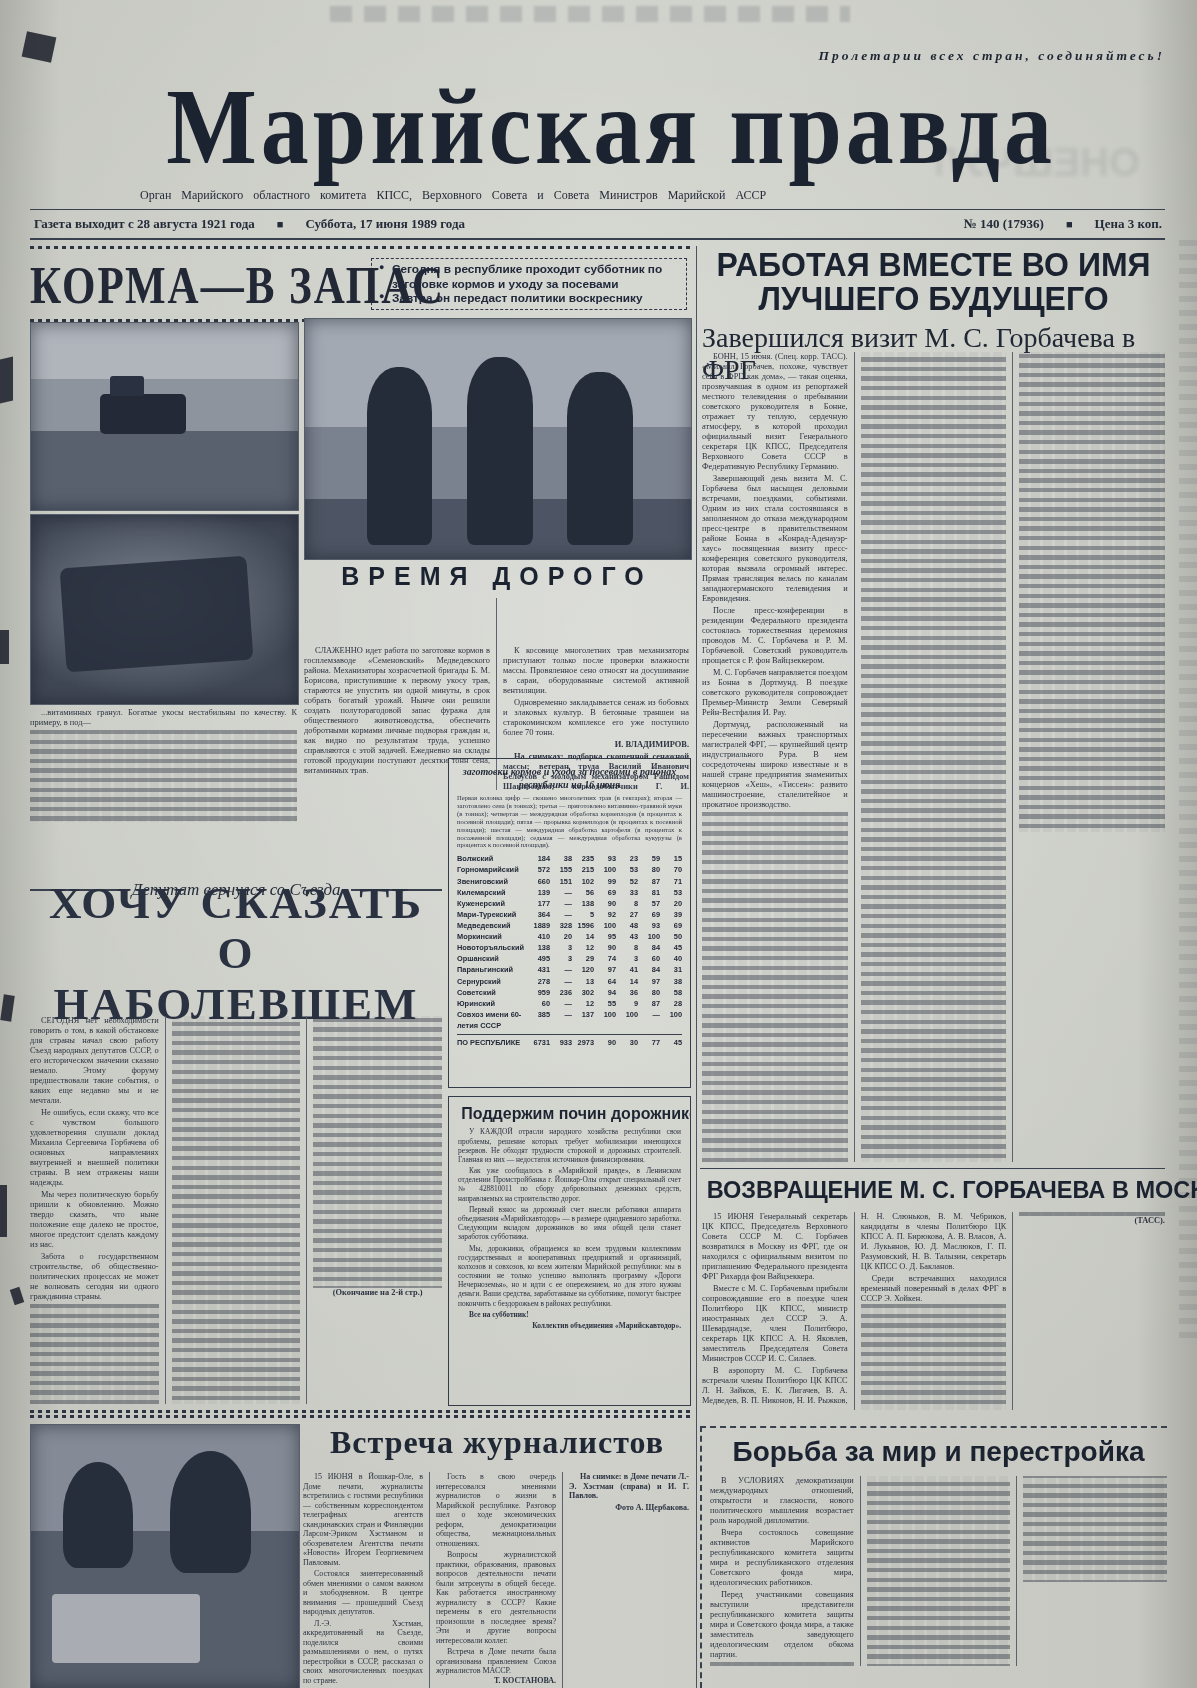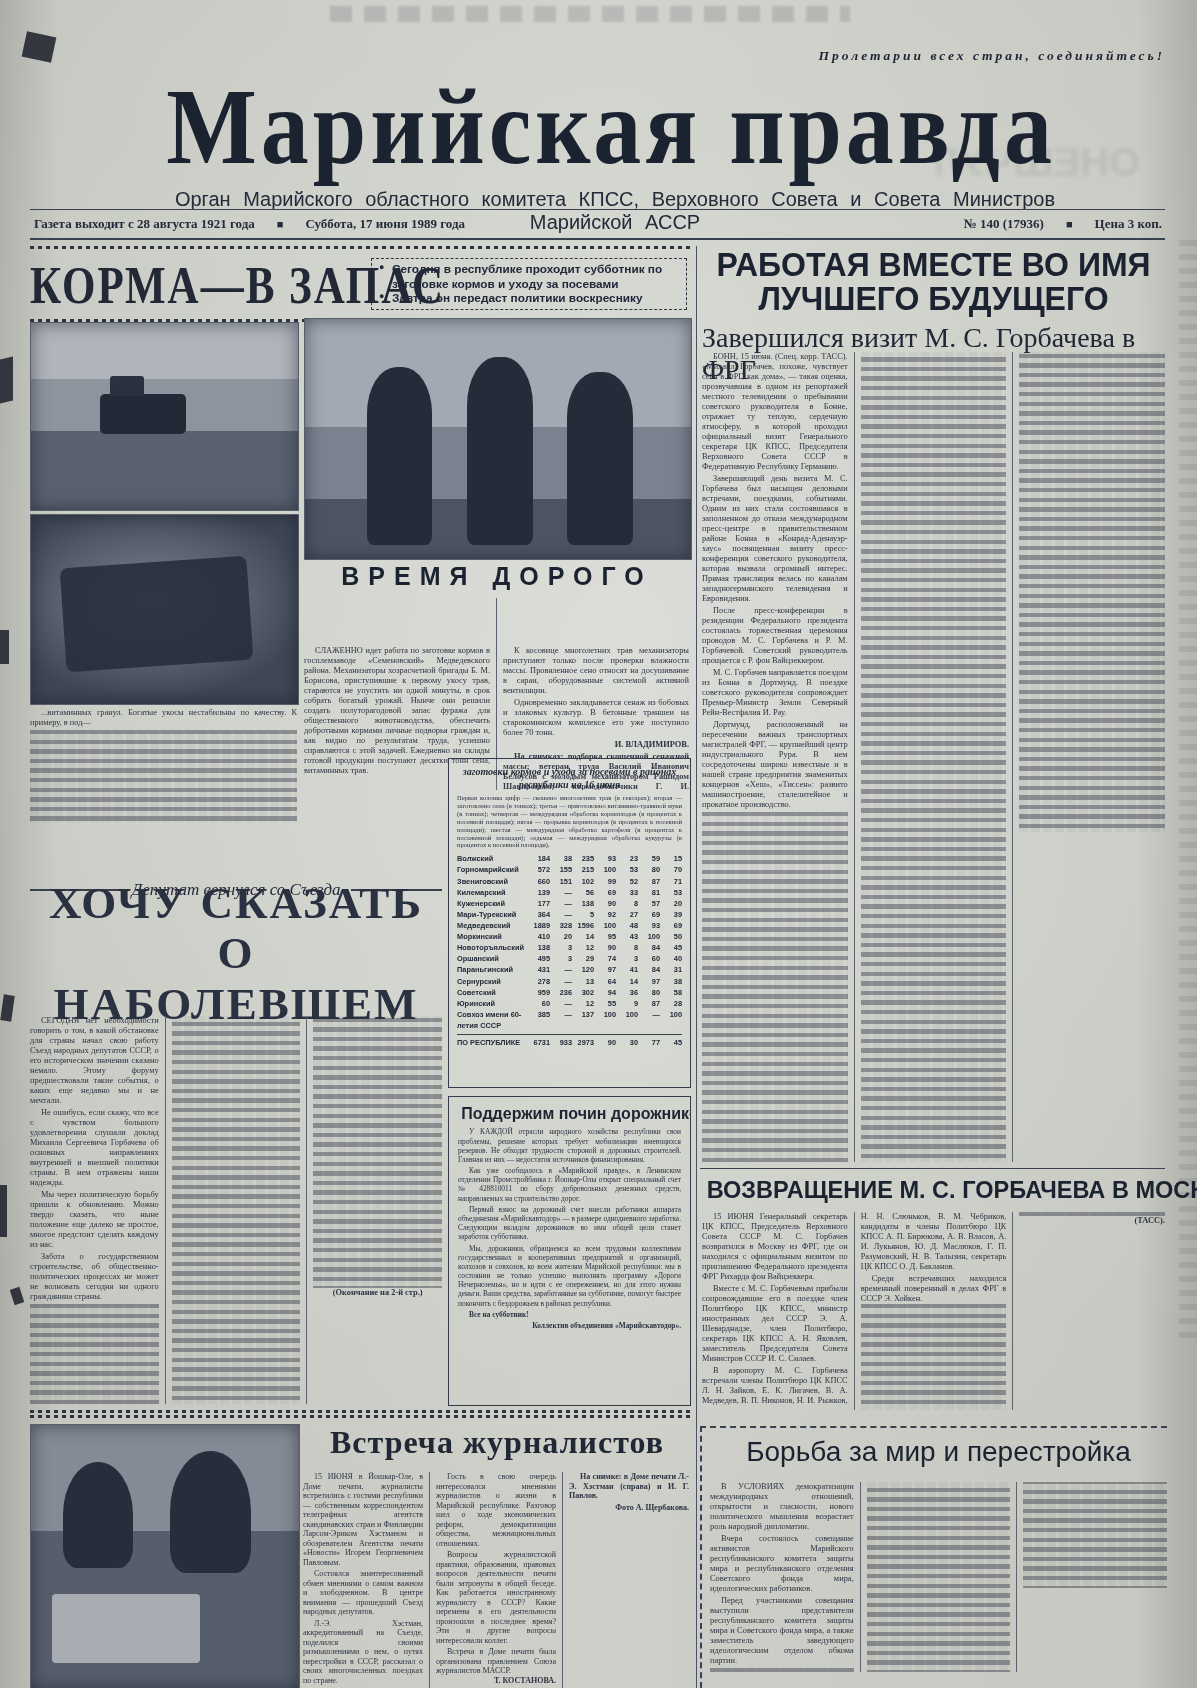--- a/index.html
+++ b/index.html
@@ -20,22 +20,22 @@
   .emblem-flag{position:absolute;left:6px;top:6px;width:34px;height:52px;background:#39415a;
     border-radius:4px 10px 2px 2px;color:#b9bdc6;font-family:"Liberation Sans",sans-serif;
     font-size:8px;font-weight:bold;letter-spacing:1px;writing-mode:vertical-rl;text-align:center;}
   .emblem-fig{position:absolute;right:12px;bottom:10px;width:40px;height:74px;background:#39415a;
     border-radius:40% 40% 12% 12%;opacity:.85;}
   .emblem-ribbon{margin:4px auto 0;width:84px;height:18px;background:#232a39;border-radius:3px;
     color:#b9bdc6;font-family:"Liberation Sans",sans-serif;font-size:7.5px;font-weight:bold;
     letter-spacing:1px;text-align:center;line-height:18px;}
   .mast-title{left:132px;top:64px;width:958px;text-align:center;font-weight:bold;font-size:96px;
     letter-spacing:4px;color:#1b2230;transform:scaleY(1.12);transform-origin:top center;white-space:nowrap;}
-  .mast-sub{left:140px;top:188px;width:950px;text-align:center;font-family:Liberation Sans, sans-serif;
-    font-size:20px;color:#242b39;word-spacing:7px;}
+  .mast-sub{left:140px;top:188px;width:950px;font-family:Liberation Serif, serif;
+    font-size:12px;color:#242b39;word-spacing:7px;}
   .rule{background:#39404e;}
   .dateline{left:34px;top:216px;width:1128px;display:flex;align-items:center;font-weight:bold;
     font-size:13px;color:#242b39;}
   .dl-sep{margin:0 22px;font-size:11px;}
   .dl-right{margin-left:auto;display:flex;align-items:center;}
   
   .korma{left:30px;top:246px;width:662px;height:76px;}
   .zig{height:3px;background:repeating-linear-gradient(90deg,#2c3342 0 4px,transparent 4px 8px);}
   .korma-inner{display:flex;align-items:center;height:66px;padding:2px 0;}
   .korma-title{width:335px;font-weight:bold;font-size:43px;letter-spacing:2px;color:#222835;
@@ -112,22 +112,22 @@
     font-weight:bold;font-size:33px;line-height:1.04;color:#1b2230;transform:scaleX(.97);transform-origin:center;}
   .gorb-sub{left:702px;top:322px;width:463px;text-align:left;font-weight:normal;font-size:28px;color:#20273500;color:#202735;}
   .gorb-body{left:702px;top:352px;width:463px;height:810px;}
   .vozv-rule{left:700px;top:1168px;width:465px;height:1px;}
   .vozv-head{left:702px;top:1176px;width:463px;text-align:center;font-family:"Liberation Sans",sans-serif;
     font-weight:bold;font-size:24px;color:#1b2230;transform:scaleX(.98);transform-origin:center;white-space:nowrap;}
   .vozv-body{left:702px;top:1212px;width:463px;height:198px;}
   .tass{text-align:right;font-weight:bold;text-indent:0;}
   .borba{left:700px;top:1426px;width:467px;height:262px;border-top:2px dashed #39404e;border-left:2px dashed #39404e;
     padding:8px 0 0 8px;box-sizing:border-box;}
-  .borba-head{text-align:center;font-family:"Liberation Sans",sans-serif;font-weight:normal;
-    font-size:28px;color:#1b2230;margin-bottom:14px;}
+  .borba-head{text-align:center;font-family:"Liberation Sans",sans-serif;font-weight:bold;
+    font-size:28px;color:#1b2230;margin-bottom:8px;}
   .borba-body{height:190px;}
   
   .wavy{left:30px;top:1410px;width:660px;}
   .wavy .zig{margin-bottom:2px;}
   .vstrecha-head{left:304px;top:1424px;width:386px;text-align:center;font-weight:bold;
     font-size:32px;letter-spacing:1px;color:#20273500;color:#202735;}
   .vstrecha-body{left:303px;top:1472px;width:386px;height:216px;}
   
   .mark{background:#1b1f29;opacity:.85;}
   .m1{left:0;top:358px;width:13px;height:44px;transform:skewY(-14deg);}

